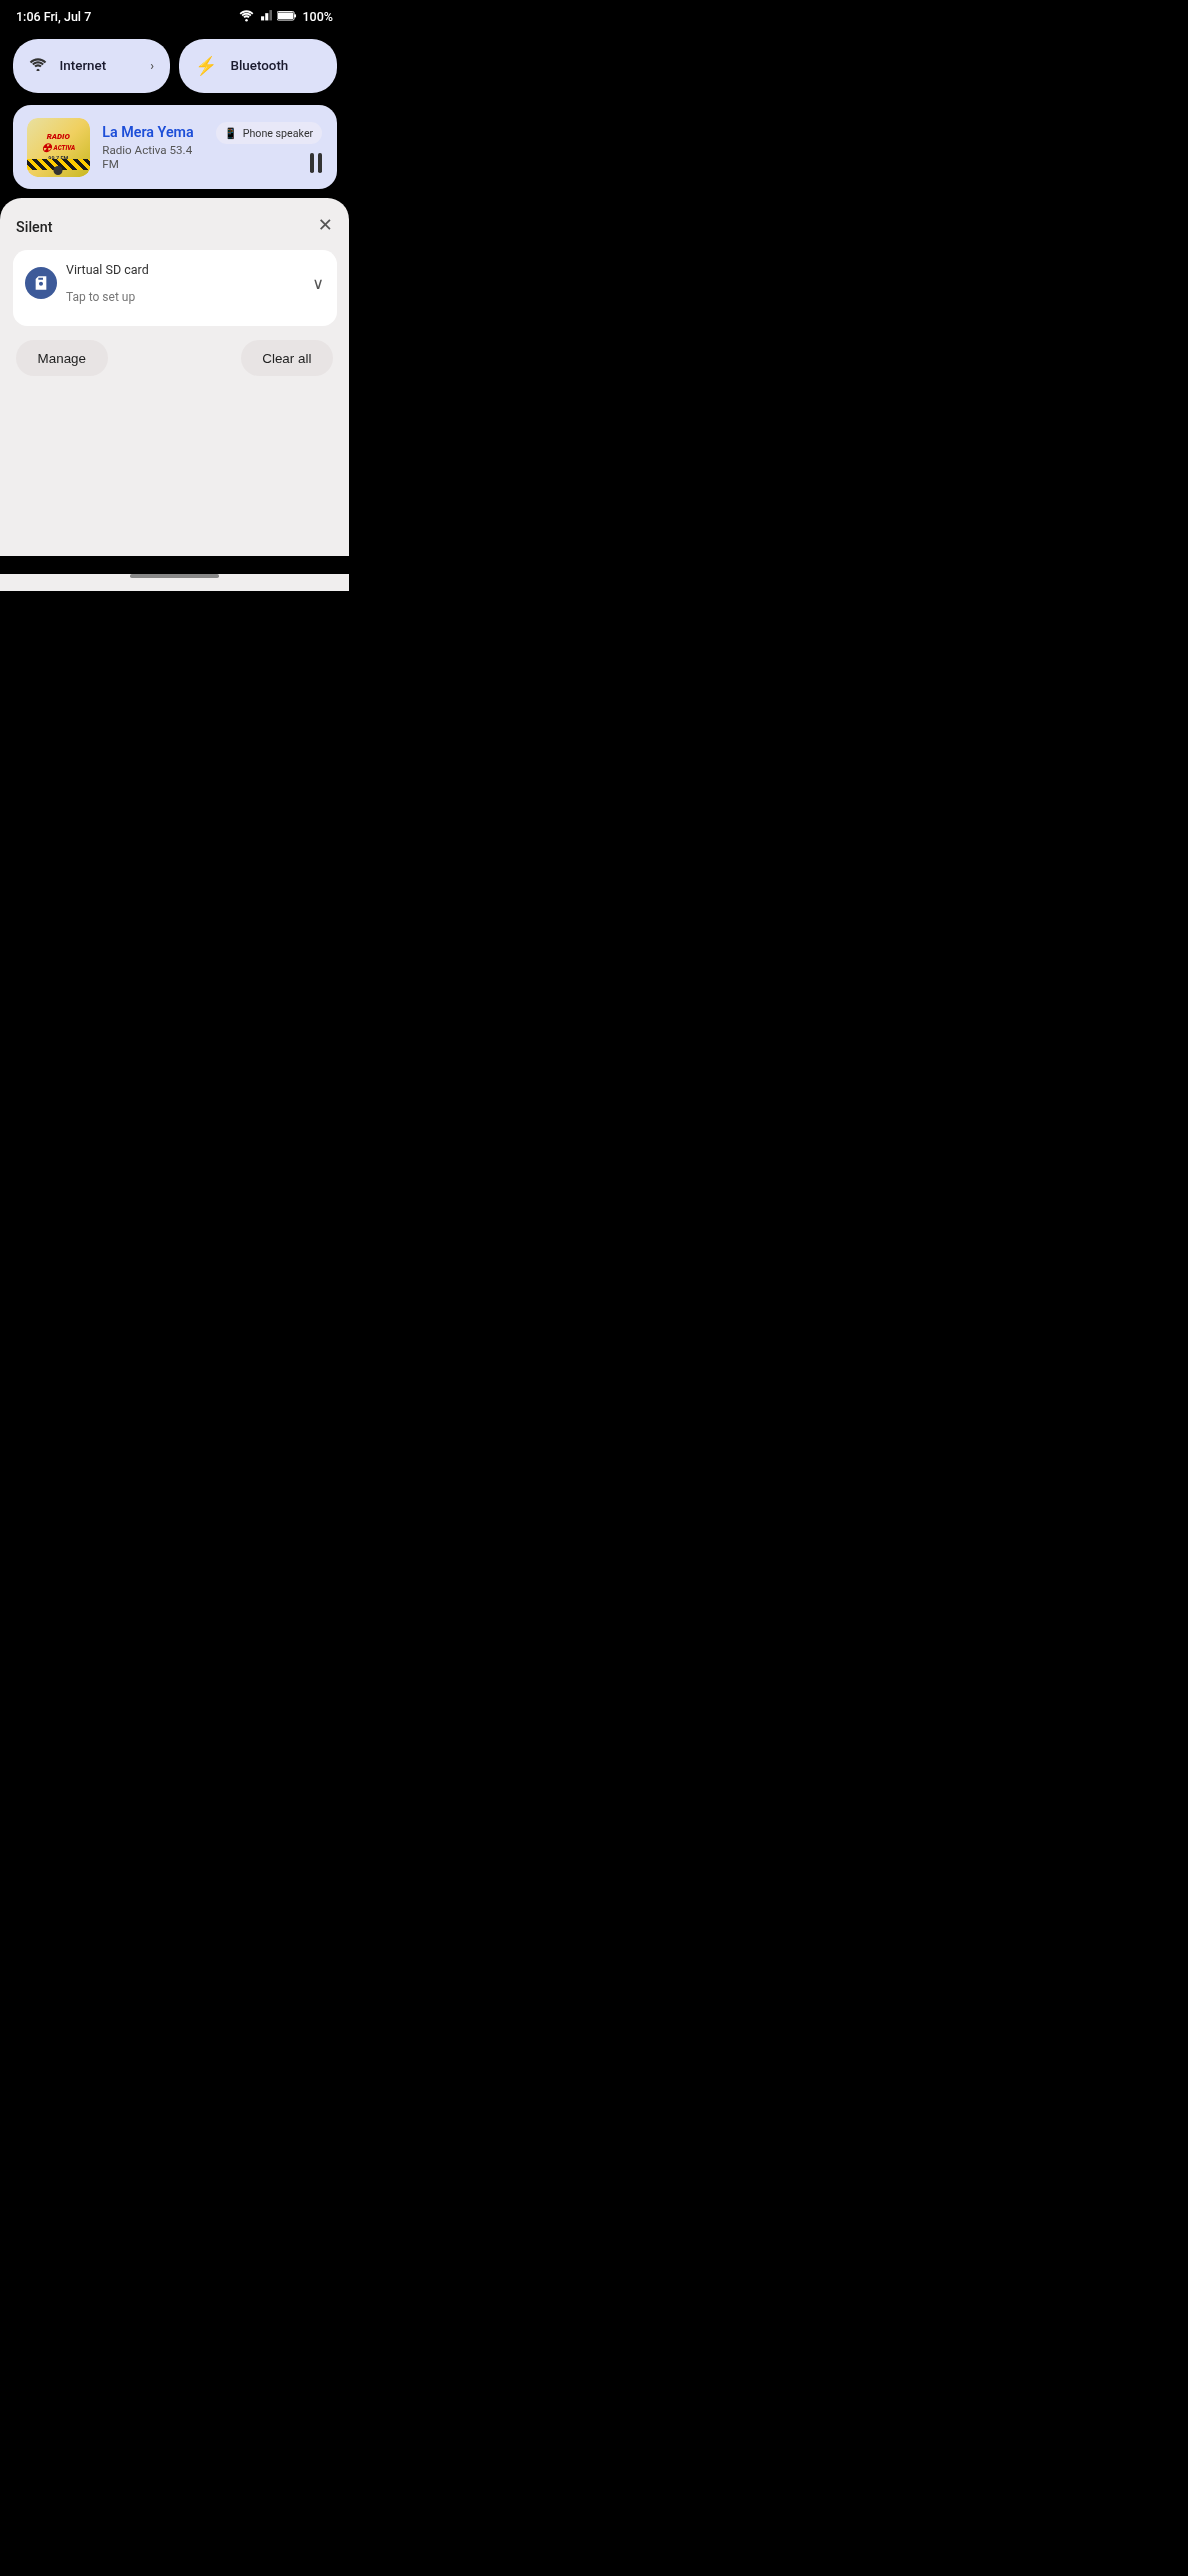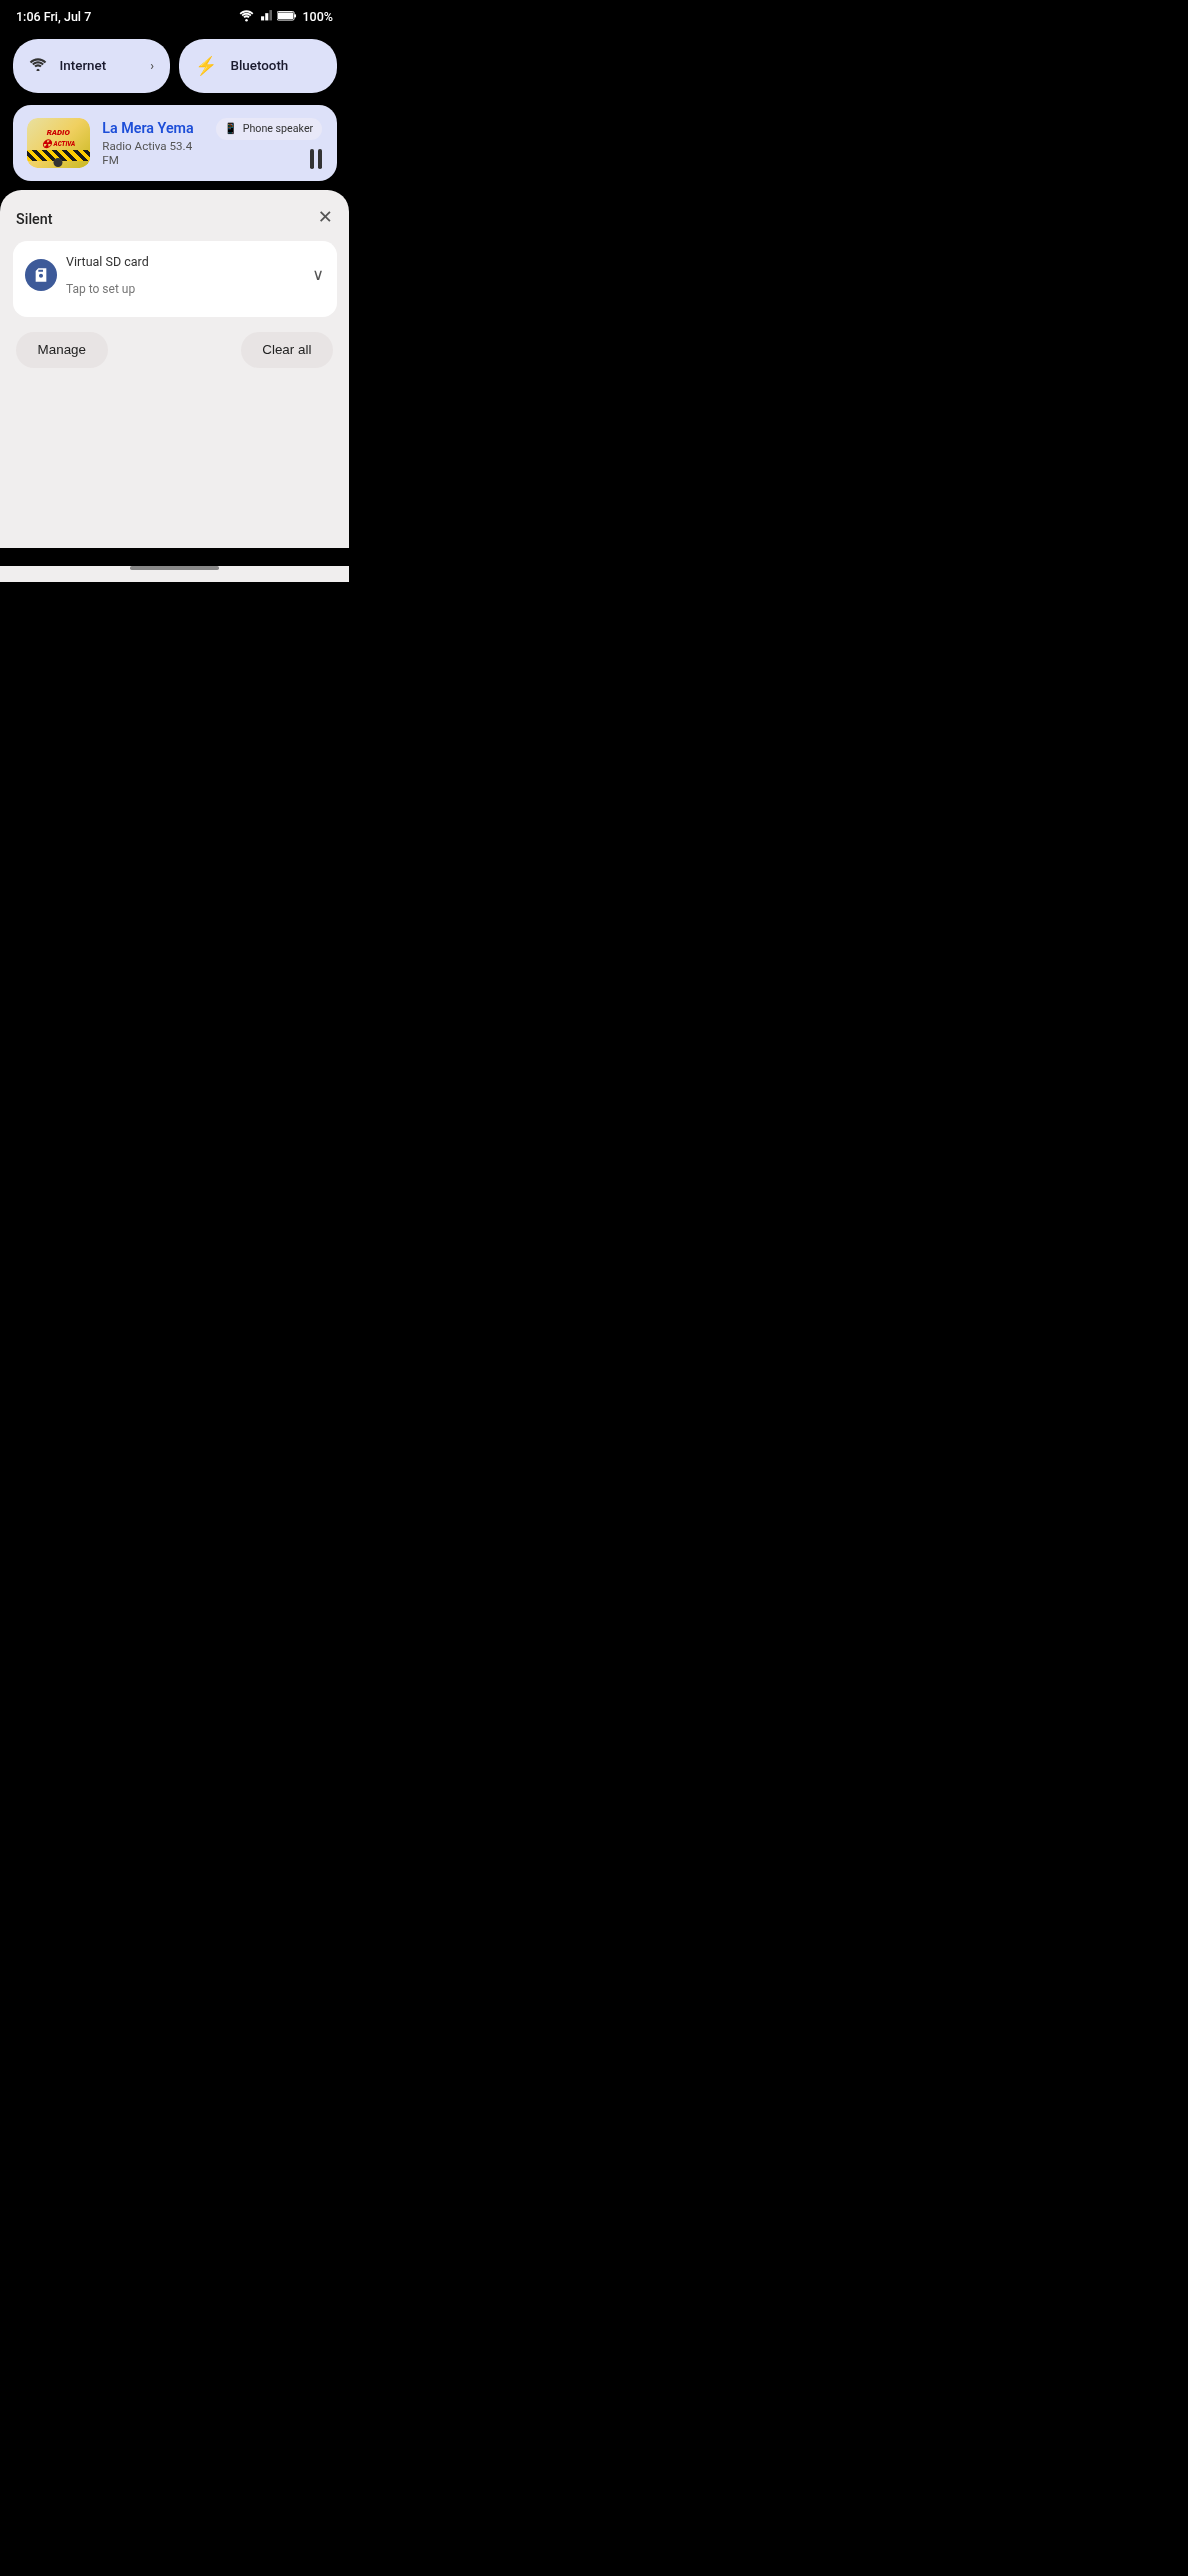--- a/index.html
+++ b/index.html
@@ -83,21 +83,21 @@
       background: #dde1f9;
       border-radius: 18px;
       padding: 12.5px 14.3px;
       display: flex;
       align-items: center;
       gap: 12.5px;
     }
 
     .media-art {
       width: 63px;
-      height: 50px;
+      height: 59px;
       border-radius: 10.7px;
       background: #e8e0f0;
       overflow: hidden;
       flex-shrink: 0;
       position: relative;
       display: flex;
       align-items: center;
       justify-content: center;
     }
 

